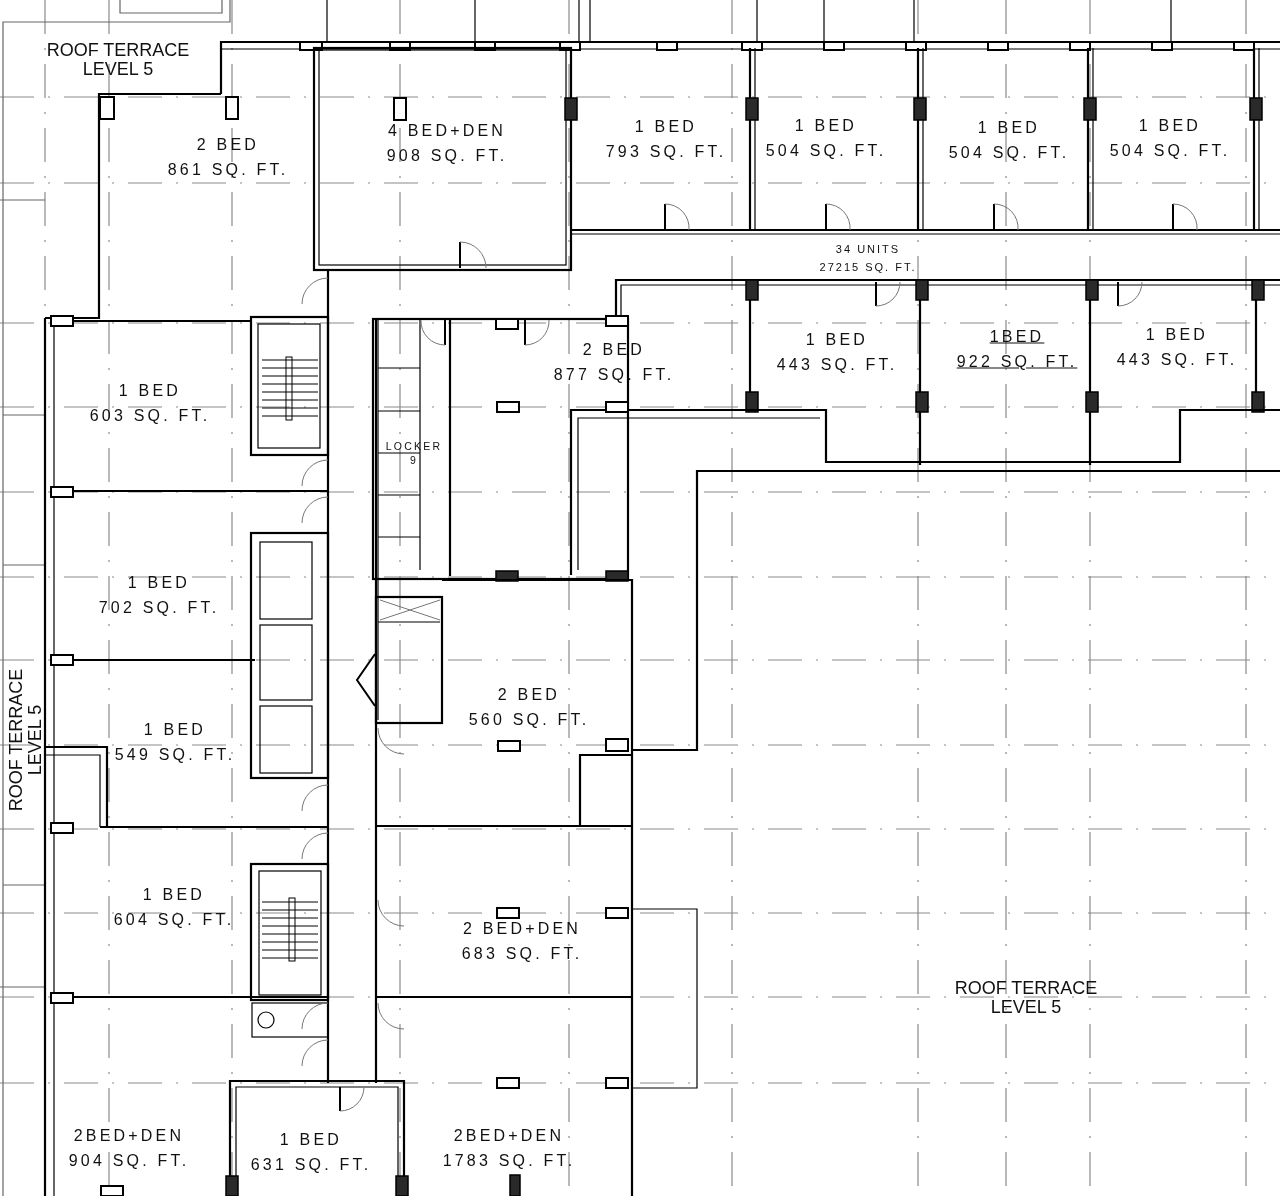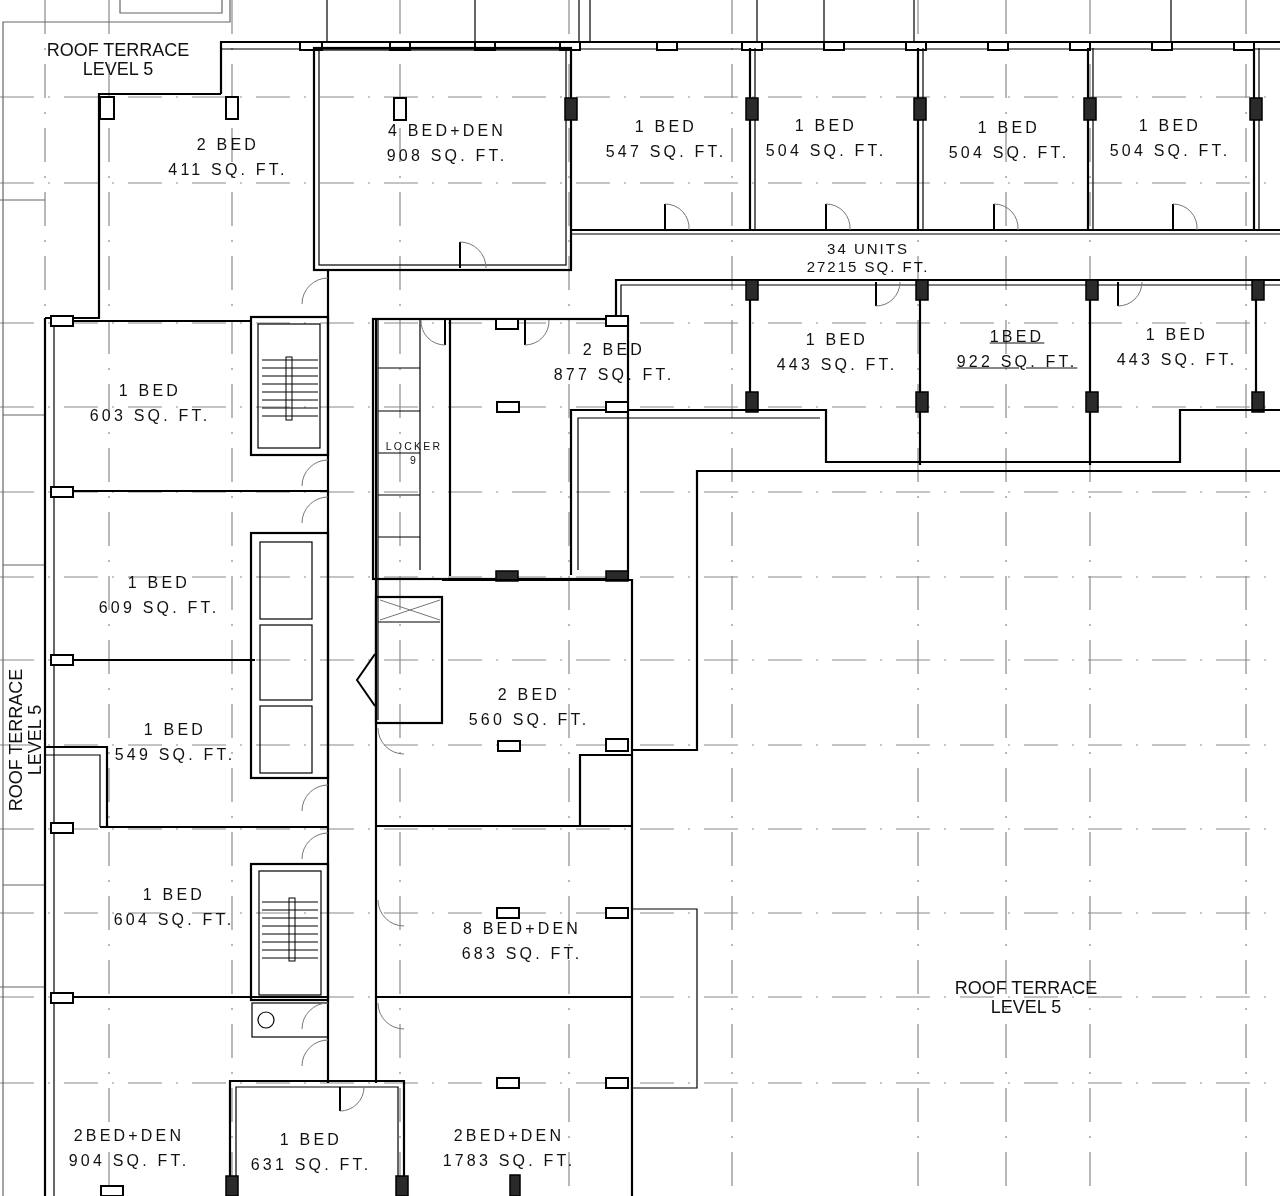--- a/index.html
+++ b/index.html
@@ -13,21 +13,21 @@
     .door { stroke: #000; stroke-width: 2; fill: none; }
     .swing { stroke: #777; stroke-width: 1; fill: none; }
     .terrace-line { stroke: #666; stroke-width: 1.2; fill: none; }
     .stair { stroke: #000; stroke-width: 1; fill: none; }
 
     .label { position: absolute; text-align: center; color: #111; white-space: nowrap; transform: translate(-50%, -50%); }
     .unit-type { font-size: 16px; letter-spacing: 3.2px; line-height: 20px; display: block; }
     .unit-area { font-size: 16px; letter-spacing: 3.2px; line-height: 20px; display: block; margin-top: 5px; }
     .terrace { font-size: 18px; line-height: 19px; letter-spacing: 0; }
     .terrace span { display: block; }
-    .summary { font-size: 15px; letter-spacing: 2px; line-height: 18px; }
+    .summary { font-size: 11px; letter-spacing: 2px; line-height: 18px; }
     .summary span { display: block; }
     .locker { font-size: 10.5px; letter-spacing: 2.2px; line-height: 14px; }
     .locker span { display: block; }
     .vertical { transform: translate(-50%, -50%) rotate(-90deg); }
   </style>
 </head>
 <body>
 
 <svg id="plan" viewBox="0 0 1280 1196" xmlns="http://www.w3.org/2000/svg">
 
@@ -283,29 +283,29 @@
   <span>27215 SQ. FT.</span>
 </div>
 
 <div class="label locker" style="left:414px; top:453px;">
   <span>LOCKER</span>
   <span>9</span>
 </div>
 
 <div class="label" style="left:228px; top:157px;">
     <span class="unit-type">2 BED</span>
-    <span class="unit-area">411 SQ. FT.</span>
+    <span class="unit-area">861 SQ. FT.</span>
   </div>
 <div class="label" style="left:447px; top:143px;">
     <span class="unit-type">4 BED+DEN</span>
     <span class="unit-area">908 SQ. FT.</span>
   </div>
 <div class="label" style="left:666px; top:139px;">
     <span class="unit-type">1 BED</span>
-    <span class="unit-area">547 SQ. FT.</span>
+    <span class="unit-area">793 SQ. FT.</span>
   </div>
 <div class="label" style="left:826px; top:138px;">
     <span class="unit-type">1 BED</span>
     <span class="unit-area">504 SQ. FT.</span>
   </div>
 <div class="label" style="left:1009px; top:140px;">
     <span class="unit-type">1 BED</span>
     <span class="unit-area">504 SQ. FT.</span>
   </div>
 <div class="label" style="left:1170px; top:138px;">
@@ -327,36 +327,36 @@
 <div class="label" style="left:614px; top:362px;">
     <span class="unit-type">2 BED</span>
     <span class="unit-area">877 SQ. FT.</span>
   </div>
 <div class="label" style="left:150px; top:403px;">
     <span class="unit-type">1 BED</span>
     <span class="unit-area">603 SQ. FT.</span>
   </div>
 <div class="label" style="left:159px; top:595px;">
     <span class="unit-type">1 BED</span>
-    <span class="unit-area">609 SQ. FT.</span>
+    <span class="unit-area">702 SQ. FT.</span>
   </div>
 <div class="label" style="left:529px; top:707px;">
     <span class="unit-type">2 BED</span>
     <span class="unit-area">560 SQ. FT.</span>
   </div>
 <div class="label" style="left:175px; top:742px;">
     <span class="unit-type">1 BED</span>
     <span class="unit-area">549 SQ. FT.</span>
   </div>
 <div class="label" style="left:174px; top:907px;">
     <span class="unit-type">1 BED</span>
     <span class="unit-area">604 SQ. FT.</span>
   </div>
 <div class="label" style="left:522px; top:941px;">
-    <span class="unit-type">8 BED+DEN</span>
+    <span class="unit-type">2 BED+DEN</span>
     <span class="unit-area">683 SQ. FT.</span>
   </div>
 <div class="label" style="left:129px; top:1148px;">
     <span class="unit-type">2BED+DEN</span>
     <span class="unit-area">904 SQ. FT.</span>
   </div>
 <div class="label" style="left:311px; top:1152px;">
     <span class="unit-type">1 BED</span>
     <span class="unit-area">631 SQ. FT.</span>
   </div>

